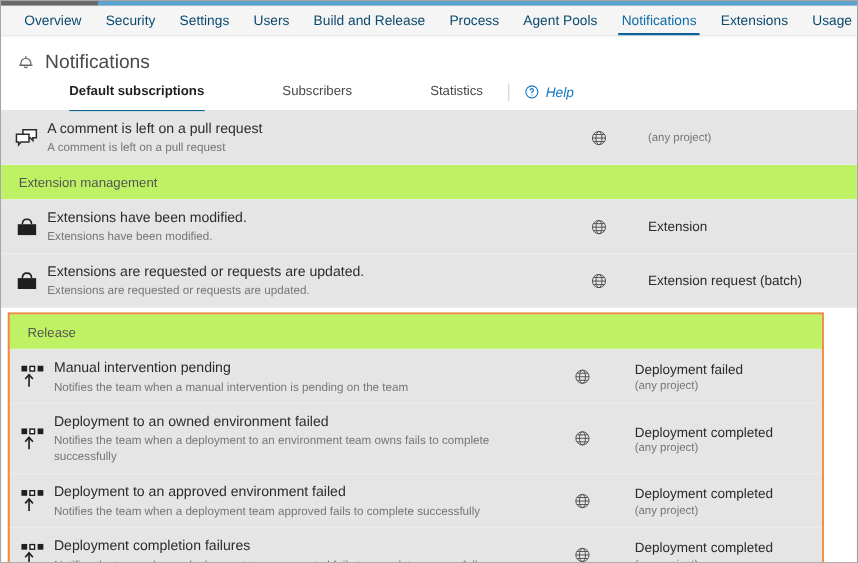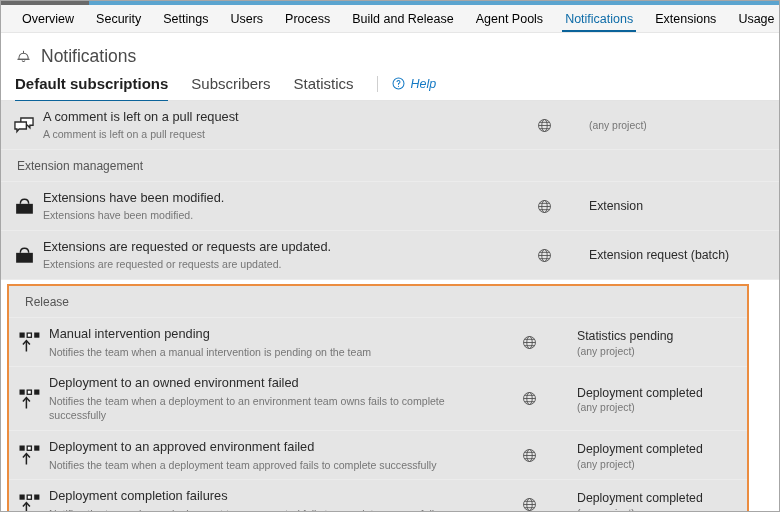--- a/index.html
+++ b/index.html
@@ -33,21 +33,21 @@
     height: 28px;
     background: #f5f5f5;
     border-bottom: 1px solid #e6e6e6;
     padding-left: 10px;
   }
   .topnav-item {
     display: flex;
     align-items: center;
     padding: 0 11px;
     font-size: 12.5px;
-    color: #000000;
+    color: #0c4a6e;
     white-space: nowrap;
     cursor: pointer;
     position: relative;
   }
   .topnav-item.active { color: #0e6ca8; }
   .topnav-item.active::after {
     content: "";
     position: absolute;
     left: 8px; right: 8px; bottom: 0;
     height: 2px;
@@ -72,31 +72,32 @@
   
   .subtabs {
     display: flex;
     align-items: center;
     height: 28px;
     padding-left: 14px;
     margin-top: 6px;
     border-bottom: 1px solid #e3e3e3;
   }
   .subtab {
-    font-size: 15px;
+    font-size: 12px;
     color: #464646;
     padding: 0 9px 6px 0;
     margin-right: 14px;
     position: relative;
     height: 28px;
     display: flex;
     align-items: flex-start;
     padding-top: 2px;
     cursor: pointer;
     white-space: nowrap;
+    margin-left: 48px;
   }
   .subtab:first-child { padding-left: 0; }
   .subtab.active { font-weight: bold; color: #1f1f1f; }
   .subtab.active::after {
     content: "";
     position: absolute;
     left: 0; right: 9px; bottom: -1px;
     height: 2px;
     background: #0b639a;
   }
@@ -118,21 +119,21 @@
   }
   .help-icon { width: 13px; height: 13px; display:block; }
 
   
   .list { position: relative; }
   .group-header {
     font-size: 12px;
     color: #555555;
     padding: 9px 0 8px 16px;
     border-bottom: 1px solid #ececec;
-    background: #e5e5e5;
+    background: #bef264;
   }
   .row {
     display: flex;
     align-items: center;
     border-bottom: 1px solid #ececec;
     min-height: 38px;
     background: #e5e5e5;
   }
   .row-icon {
     width: 42px;
@@ -200,22 +201,22 @@
   <div class="chrome">
     <div class="chrome-left"></div>
     <div class="chrome-right"></div>
   </div>
 
   <nav class="topnav" id="topnav">
       <div class="topnav-item">Overview</div>
       <div class="topnav-item">Security</div>
       <div class="topnav-item">Settings</div>
       <div class="topnav-item">Users</div>
+      <div class="topnav-item">Build and Release</div>
       <div class="topnav-item">Process</div>
-      <div class="topnav-item">Build and Release</div>
       <div class="topnav-item">Agent Pools</div>
       <div class="topnav-item active">Notifications</div>
       <div class="topnav-item">Extensions</div>
       <div class="topnav-item">Usage</div>
     </nav>
 
   <div class="page-head">
     <span>
       <svg class="bell-icon" viewBox="0 0 18 19" fill="none" stroke="#5a5a5a" stroke-width="1.1">
         <path d="M4 13 Q4 6.5 9 6.5 Q14 6.5 14 13 Z"></path>
@@ -359,21 +360,21 @@
       <svg class="globe-icon" viewBox="0 0 16 16" fill="none" stroke="#4a4a4a" stroke-width="0.9">
         <circle cx="8" cy="8" r="6.4"></circle>
         <ellipse cx="8" cy="8" rx="2.9" ry="6.4"></ellipse>
         <line x1="1.6" y1="8" x2="14.4" y2="8"></line>
         <line x1="2.7" y1="4.6" x2="13.3" y2="4.6"></line>
         <line x1="2.7" y1="11.4" x2="13.3" y2="11.4"></line>
       </svg>
             </span>
           </div>
        <div class="row-target">
-         <div class="row-target-title">Statistics pending</div>
+         <div class="row-target-title">Deployment failed</div>
          <div class="row-target-sub">(any project)</div>
        </div>
         </div>
         <div class="row">
           <div class="row-icon">
             <span>
       <svg class="release-icon" viewBox="0 0 24 22" fill="none">
         <rect x="1.5" y="1.5" width="5.2" height="5.2" fill="#1f1f1f"></rect>
         <rect x="9.2" y="2.1" width="4.2" height="4.2" fill="#ffffff" stroke="#1f1f1f" stroke-width="1.3"></rect>
         <rect x="16.2" y="1.5" width="5.2" height="5.2" fill="#1f1f1f"></rect>

